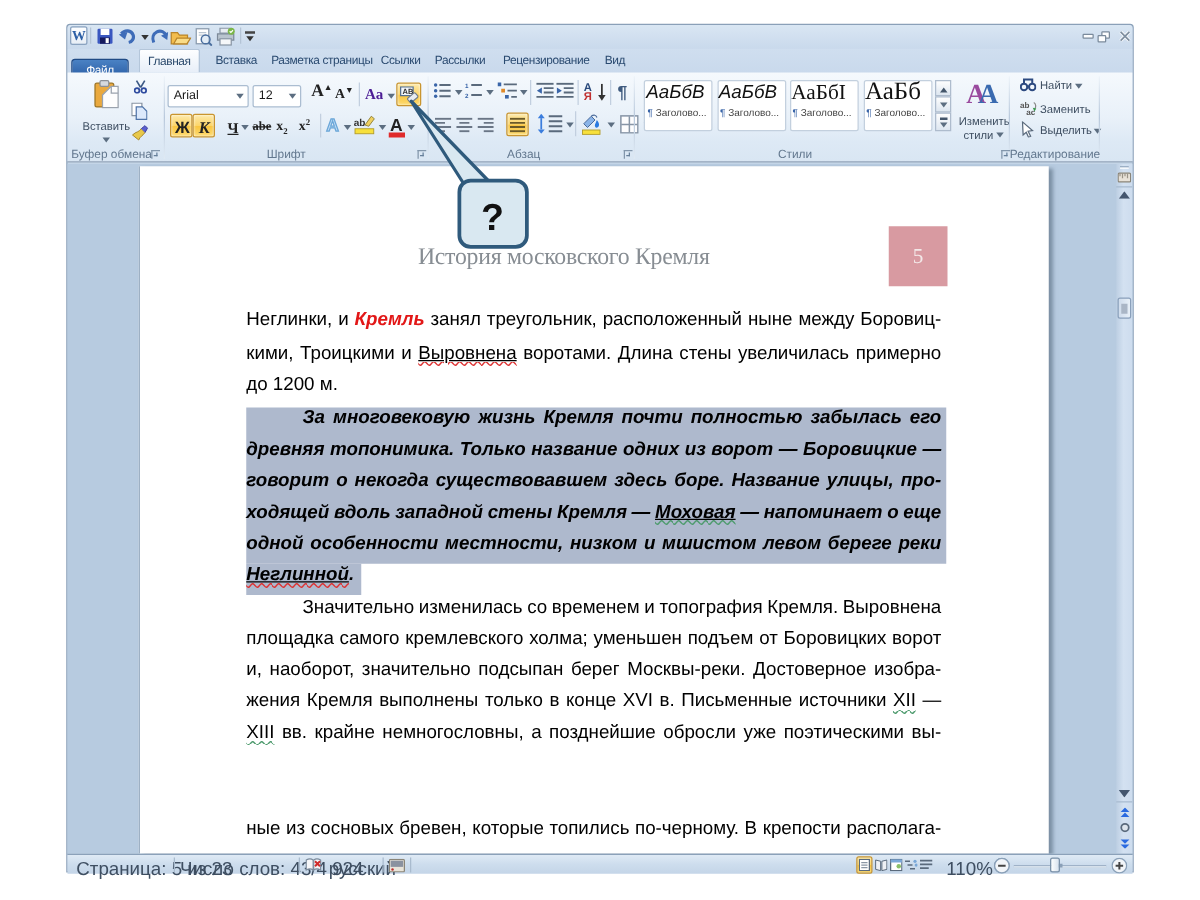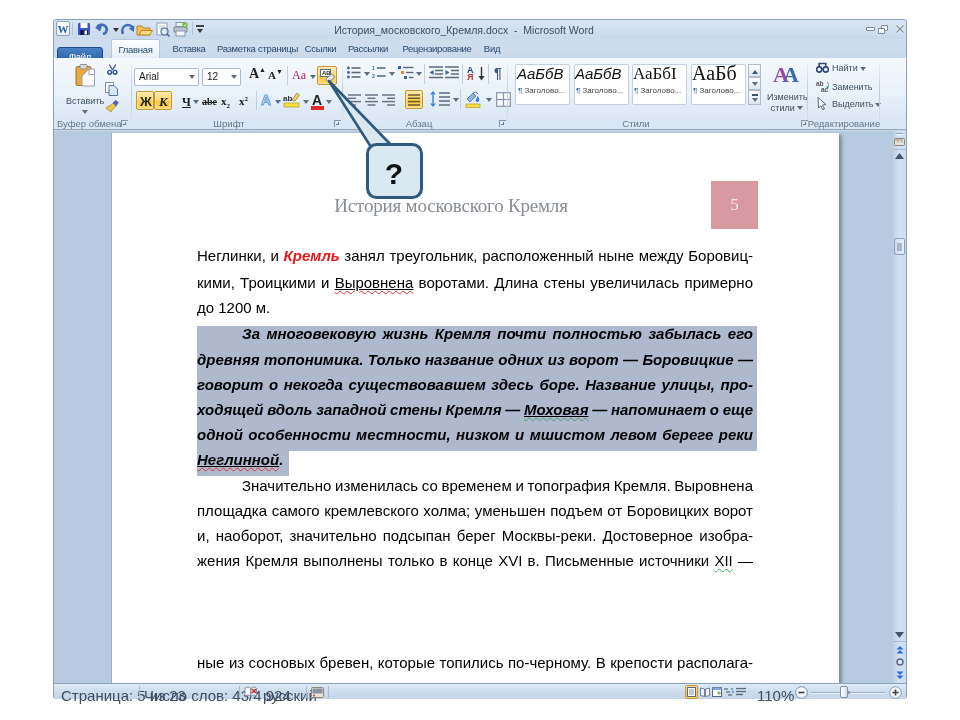--- a/index.html
+++ b/index.html
@@ -29,21 +29,20 @@
 .j{white-space:normal;text-align:justify;text-align-last:justify}
 .bi{font-weight:bold;font-style:italic}
 .u{text-decoration:underline}
 .wr{text-decoration:underline wavy #dd3333;text-decoration-thickness:1px;text-underline-offset:2px}
 .wg{text-decoration:underline wavy #4e9b6e;text-decoration-thickness:1px;text-underline-offset:2px}
 svg{display:block}
 </style></head>
 <body>
 <div id="win">
   <div id="titlebar"></div>
-  <div id="titletext">История_московского_Кремля.docx&nbsp; -&nbsp; Microsoft Word</div>
 
   <div class="abs" style="left:2px;top:1px;width:14px;height:15px;background:linear-gradient(#fdfeff,#e8eef6);border:1px solid #8ba3c0;border-radius:2px;text-align:center;font-weight:bold;font-size:11px;color:#2d5fa6;line-height:15px;font-family:'Liberation Serif',serif">W</div>
   <div class="abs" style="left:18px;top:2px;width:1px;height:13px;background:#b4c4d6"></div>
   <svg class="abs" style="left:23px;top:2px" width="14" height="14" viewBox="0 0 14 14">
       <rect x="1" y="1" width="12" height="12" rx="1" fill="#3a57c0"></rect>
       <rect x="3.5" y="1" width="7" height="5" fill="#fff"></rect>
       <rect x="3" y="8" width="8" height="5" fill="#161a5e"></rect>
       <rect x="7.5" y="8.5" width="2.5" height="4" fill="#fff"></rect>
     </svg>
   <svg class="abs" style="left:41px;top:3px" width="16" height="12" viewBox="0 0 16 12">
@@ -116,21 +115,21 @@
     <svg class="abs" style="left:51px;top:41px" width="14" height="14" viewBox="0 0 14 14">
         <path d="M1 9 C4 6 6 7 8 4 L11 7 C9 10 7 10 6 13 Z" fill="#e8c84a" stroke="#a8892e" stroke-width=".8"></path>
         <path d="M8 4 L11 1.5 L13 3.5 L11 7" fill="#5a5fd0" stroke="#3c3f9e" stroke-width=".8"></path>
       </svg>
 
     <div class="combo" style="left:80px;top:10px;width:65px">Arial<div class="car" style="right:3px;top:6px"></div></div>
     <div class="combo" style="left:148px;top:10px;width:39px">12<div class="car" style="right:3px;top:6px"></div></div>
     <div class="abs" style="left:195px;top:8px;font-size:14px;font-weight:bold;color:#222;font-family:'Liberation Serif',serif">А<span style="position:absolute;left:10px;top:0px;font-size:7px">▲</span></div>
     <div class="abs" style="left:214px;top:11px;font-size:11px;font-weight:bold;color:#222;font-family:'Liberation Serif',serif">А<span style="position:absolute;left:8px;top:-1px;font-size:7px">▼</span></div>
     <div class="abs" style="left:233px;top:8px;width:1px;height:19px;background:#c2cfdf"></div>
-    <div class="abs" style="left:238px;top:10px;font-size:12px;font-weight:normal;color:#be185d;font-family:'Liberation Serif',serif">Aa</div>
+    <div class="abs" style="left:238px;top:10px;font-size:12px;font-weight:bold;color:#4c1d95;font-family:'Liberation Serif',serif">Aa</div>
     <div class="car" style="left:256px;top:17px"></div>
     <div class="btn-on" style="left:263px;top:8px;width:20px;height:19px"></div>
     <svg class="abs" style="left:266px;top:11px" width="15" height="14" viewBox="0 0 15 14">
         <rect x="0.5" y="0.5" width="10" height="7" fill="#f2f6fa" stroke="#57718f"></rect>
         <text x="2" y="6.2" font-size="6" font-weight="bold" fill="#333">АВ</text>
         <rect x="6" y="7" width="8" height="4.5" rx="1" transform="rotate(-40 10 9)" fill="#e8ecf2" stroke="#707c8a" stroke-width=".9"></rect>
       </svg>
     <div class="btn-on" style="left:82px;top:33px;width:17.5px;height:19px"></div>
     <div class="abs" style="left:86px;top:36px;font-size:13px;font-weight:bold;color:#222">Ж</div>
     <div class="btn-on" style="left:100px;top:33px;width:17.5px;height:19px"></div>
@@ -359,20 +358,21 @@
       <div class="dl j bi" style="top:188px;padding-left:45px">За многовековую жизнь Кремля почти полностью забылась его</div>
       <div class="dl j bi" style="top:213.5px">древняя топонимика. Только название одних из ворот — Боровицкие —</div>
       <div class="dl j bi" style="top:238.5px">говорит о некогда существовавшем здесь боре. Название улицы, про-</div>
       <div class="dl j bi" style="top:263.5px;word-spacing:-0.8px">ходящей вдоль западной стены Кремля — <span class="u"><span class="wg">Моховая</span></span> — напоминает о еще</div>
       <div class="dl j bi" style="top:288.5px">одной особенности местности, низком и мшистом левом береге реки</div>
       <div class="dl bi" style="top:314px"><span class="u"><span class="wr">Неглинной</span></span>.</div>
       <div class="dl j" style="top:340px;padding-left:45px;word-spacing:-0.7px">Значительно изменилась со временем и топография Кремля. Выровнена</div>
       <div class="dl j" style="top:365px">площадка самого кремлевского холма; уменьшен подъем от Боровицких ворот</div>
       <div class="dl j" style="top:415px">жения Кремля выполнены только в конце XVI в. Письменные источники <span class="wg">XII</span> —</div>
       <div class="dl j" style="top:390px">и, наоборот, значительно подсыпан берег Москвы-реки. Достоверное изобра-</div>
+      <div class="dl j" style="top:440px"><span class="wg">XIII</span> вв. крайне немногословны, а позднейшие обросли уже поэтическими вы-</div>
       <div class="dl j" style="top:516.5px">ные из сосновых бревен, которые топились по-черному. В крепости располага-</div>
     </div>
     <div id="vscroll">
       <div class="abs" style="left:3px;top:2px;width:7px;height:2px;border-top:1px solid #8aa0b8;border-bottom:1px solid #fff"></div>
       <svg class="abs" style="left:1px;top:6px" width="11" height="10" viewBox="0 0 11 10">
           <rect x="0.5" y="1.5" width="10" height="7" rx="1" fill="#e8e2d8" stroke="#8a8578"></rect>
           <g stroke="#9a9488" stroke-width="1">
             <line x1="2" y1="1.5" x2="2" y2="4"></line>
             <line x1="4" y1="1.5" x2="4" y2="5.5"></line>
             <line x1="6" y1="1.5" x2="6" y2="4"></line>

